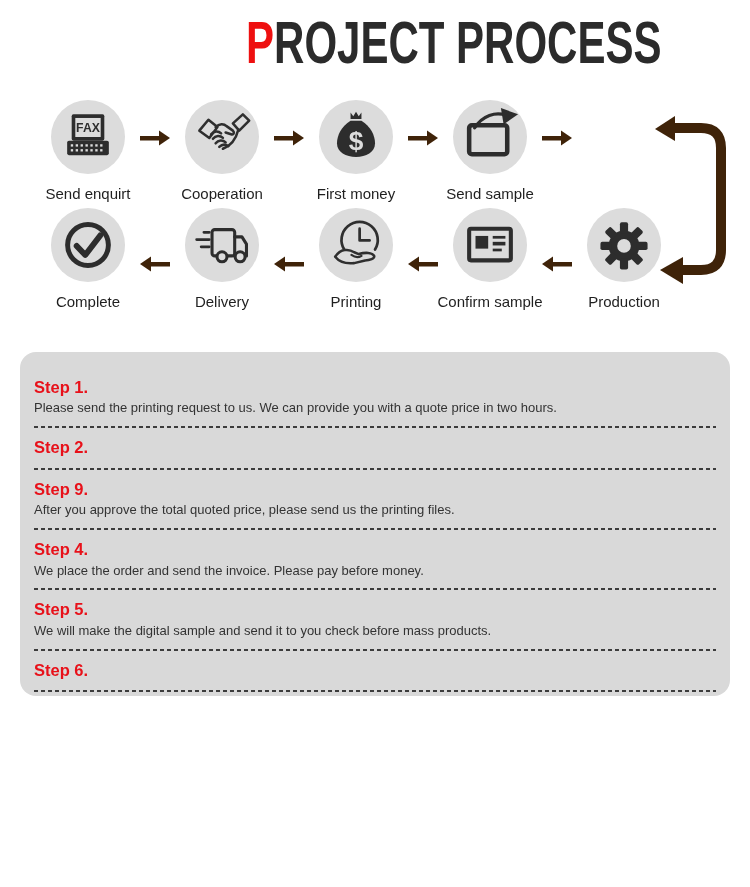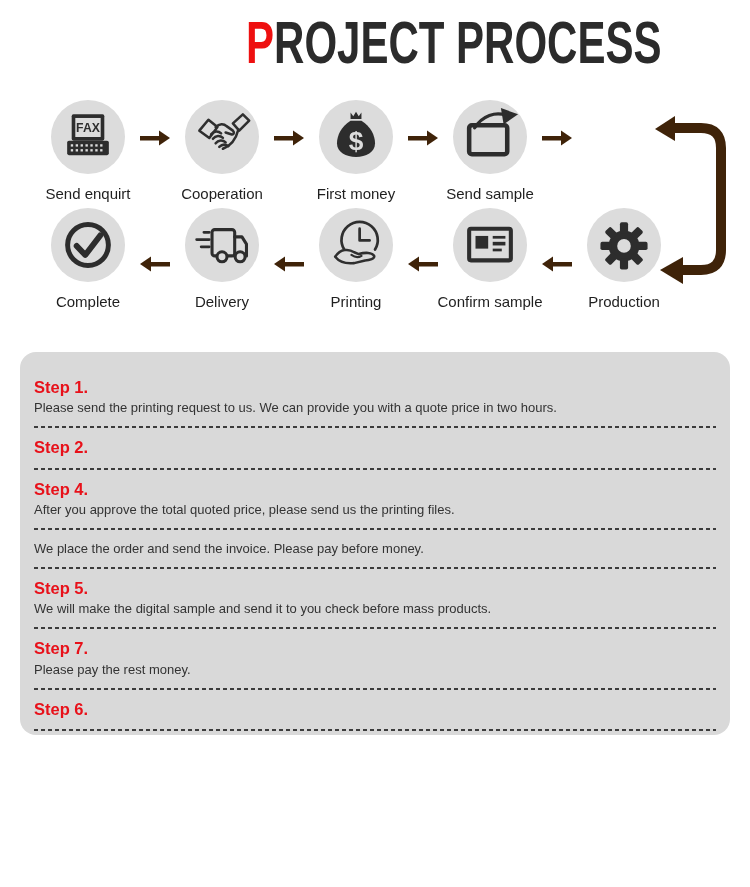--- a/index.html
+++ b/index.html
@@ -251,37 +251,33 @@
     <div class="step">
       <div class="step-head">Step 1.</div>
       <div class="step-text">Please send the printing request to us. We can provide you with a quote price in two hours.</div>
       <div class="step-sep"></div>
     </div>
     <div class="step">
       <div class="step-head">Step 2.</div>
       <div class="step-sep"></div>
     </div>
     <div class="step">
+      <div class="step-head">Step 9.</div>
+      <div class="step-text">After you approve the total quoted price, please send us the printing files.</div>
+      <div class="step-sep"></div>
+    </div>
+    <div class="step">
       <div class="step-head">Step 4.</div>
-      <div class="step-text">After you approve the total quoted price, please send us the printing files.</div>
-      <div class="step-sep"></div>
-    </div>
-    <div class="step">
       <div class="step-text">We place the order and send the invoice. Please pay before money.</div>
       <div class="step-sep"></div>
     </div>
     <div class="step">
       <div class="step-head">Step 5.</div>
       <div class="step-text">We will make the digital sample and send it to you check before mass products.</div>
       <div class="step-sep"></div>
     </div>
     <div class="step">
-      <div class="step-head">Step 7.</div>
-      <div class="step-text">Please pay the rest money.</div>
-      <div class="step-sep"></div>
-    </div>
-    <div class="step">
       <div class="step-head">Step 6.</div>
       <div class="step-sep"></div>
     </div>
   </div>
 
 </div>
 
 </body></html>

